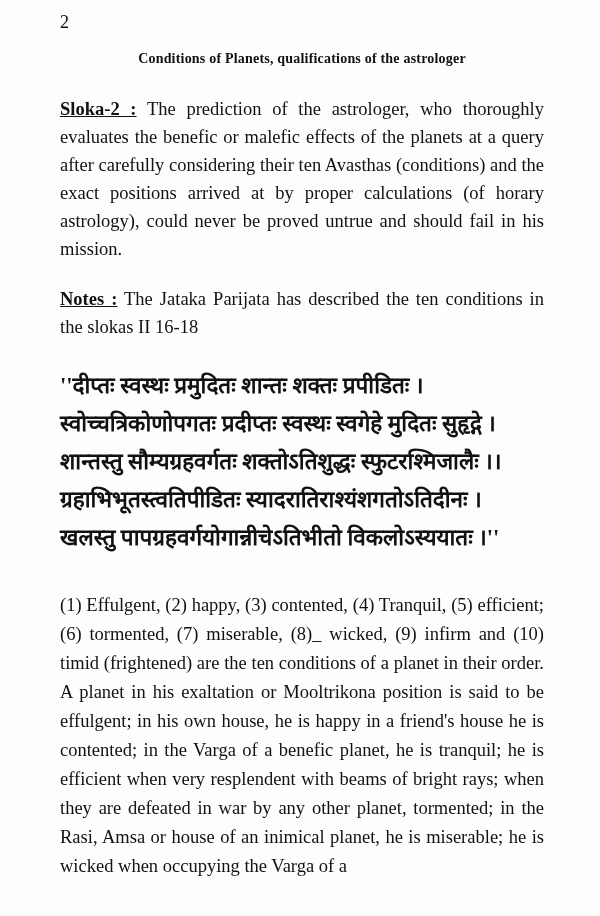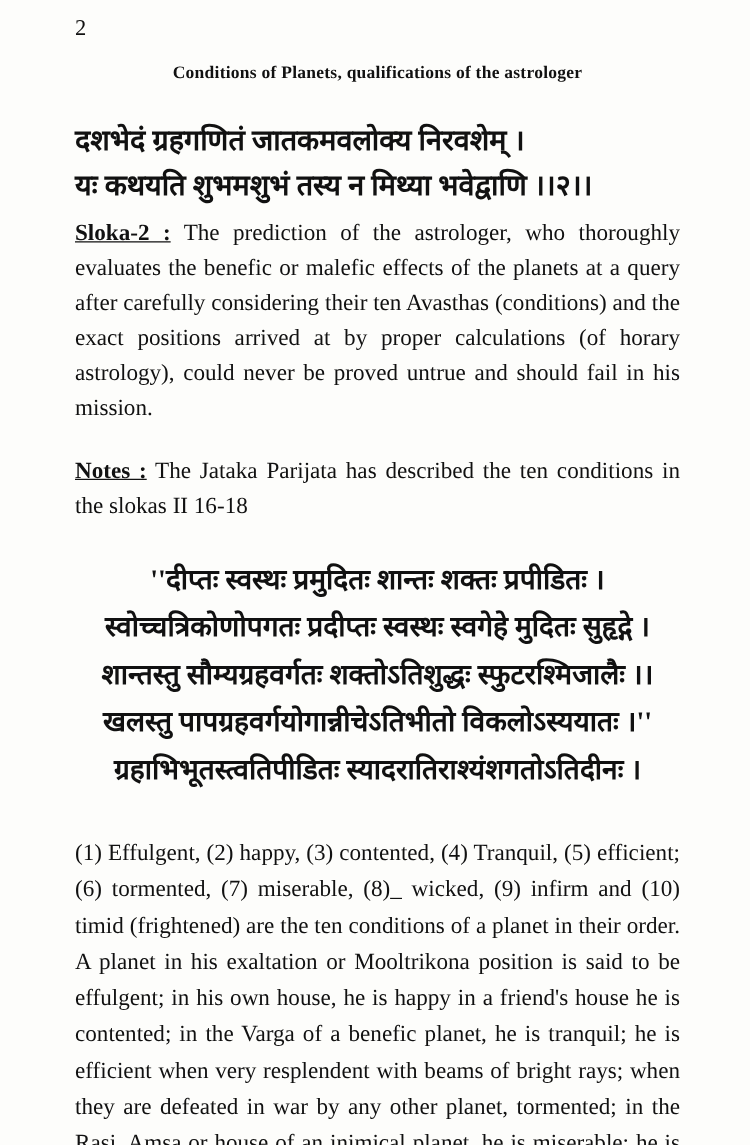--- a/index.html
+++ b/index.html
@@ -59,51 +59,47 @@
     font-weight: bold;
     text-decoration: underline;
   }
   .quote-block {
     font-size: 22.5px;
     font-weight: 600;
     line-height: 38px;
     margin: 26px 0 34px 0;
     font-family: "Liberation Serif", "DejaVu Sans", serif;
   }
-  .quote-line { white-space: nowrap; text-align: center; }
+  .quote-line { white-space: nowrap; }
   .body-para {
     font-size: 18.5px;
     line-height: 29px;
     text-align: justify;
     margin: 0;
   }
 </style>
 </head>
 <body>
 
 <div class="page">
 
   <div class="running-head">
     <span class="page-number">2</span>
   </div>
 
   <h1 class="section-heading">Conditions of Planets, qualifications of the astrologer</h1>
 
-  <div class="verse">
-    <div class="verse-line">दशभेदं ग्रहगणितं जातकमवलोक्य निरवशेम् ।</div>
-    <div class="verse-line">यः कथयति शुभमशुभं तस्य न मिथ्या भवेद्वाणि ।।२।।</div>
-  </div>
 
   <p class="para"><span class="lead-label">Sloka-2 :</span><span> The prediction of the astrologer, who thoroughly evaluates the benefic or malefic effects of the planets at a query after carefully considering their ten Avasthas (conditions) and the exact positions arrived at by proper calculations (of horary astrology), could never be proved untrue and should fail in his mission.</span></p>
 
   <p class="para"><span class="lead-label">Notes :</span><span> The Jataka Parijata has described the ten conditions in the slokas II 16-18</span></p>
 
   <div class="quote-block">
     <div class="quote-line">''दीप्तः स्वस्थः प्रमुदितः शान्तः शक्तः प्रपीडितः ।</div>
     <div class="quote-line">स्वोच्चत्रिकोणोपगतः प्रदीप्तः स्वस्थः स्वगेहे मुदितः सुहृद्गे ।</div>
     <div class="quote-line">शान्तस्तु सौम्यग्रहवर्गतः शक्तोऽतिशुद्धः स्फुटरश्मिजालैः ।।</div>
+    <div class="quote-line">ग्रहाभिभूतस्त्वतिपीडितः स्यादरातिराश्यंशगतोऽतिदीनः ।</div>
     <div class="quote-line">खलस्तु पापग्रहवर्गयोगान्नीचेऽतिभीतो विकलोऽस्ययातः ।''</div>
-    <div class="quote-line">ग्रहाभिभूतस्त्वतिपीडितः स्यादरातिराश्यंशगतोऽतिदीनः ।</div>
   </div>
 
   <p class="body-para">(1) Effulgent, (2) happy, (3) contented, (4) Tranquil, (5) efficient; (6) tormented, (7) miserable, (8)_ wicked, (9) infirm and (10) timid (frightened) are the ten conditions of a planet in their order. A planet in his exaltation or Mooltrikona position is said to be effulgent; in his own house, he is happy in a friend's house he is contented; in the Varga of a benefic planet, he is tranquil; he is efficient when very resplendent with beams of bright rays; when they are defeated in war by any other planet, tormented; in the Rasi, Amsa or house of an inimical planet, he is miserable; he is wicked when occupying the Varga of a</p>
 
 </div>
 
 </body></html>

